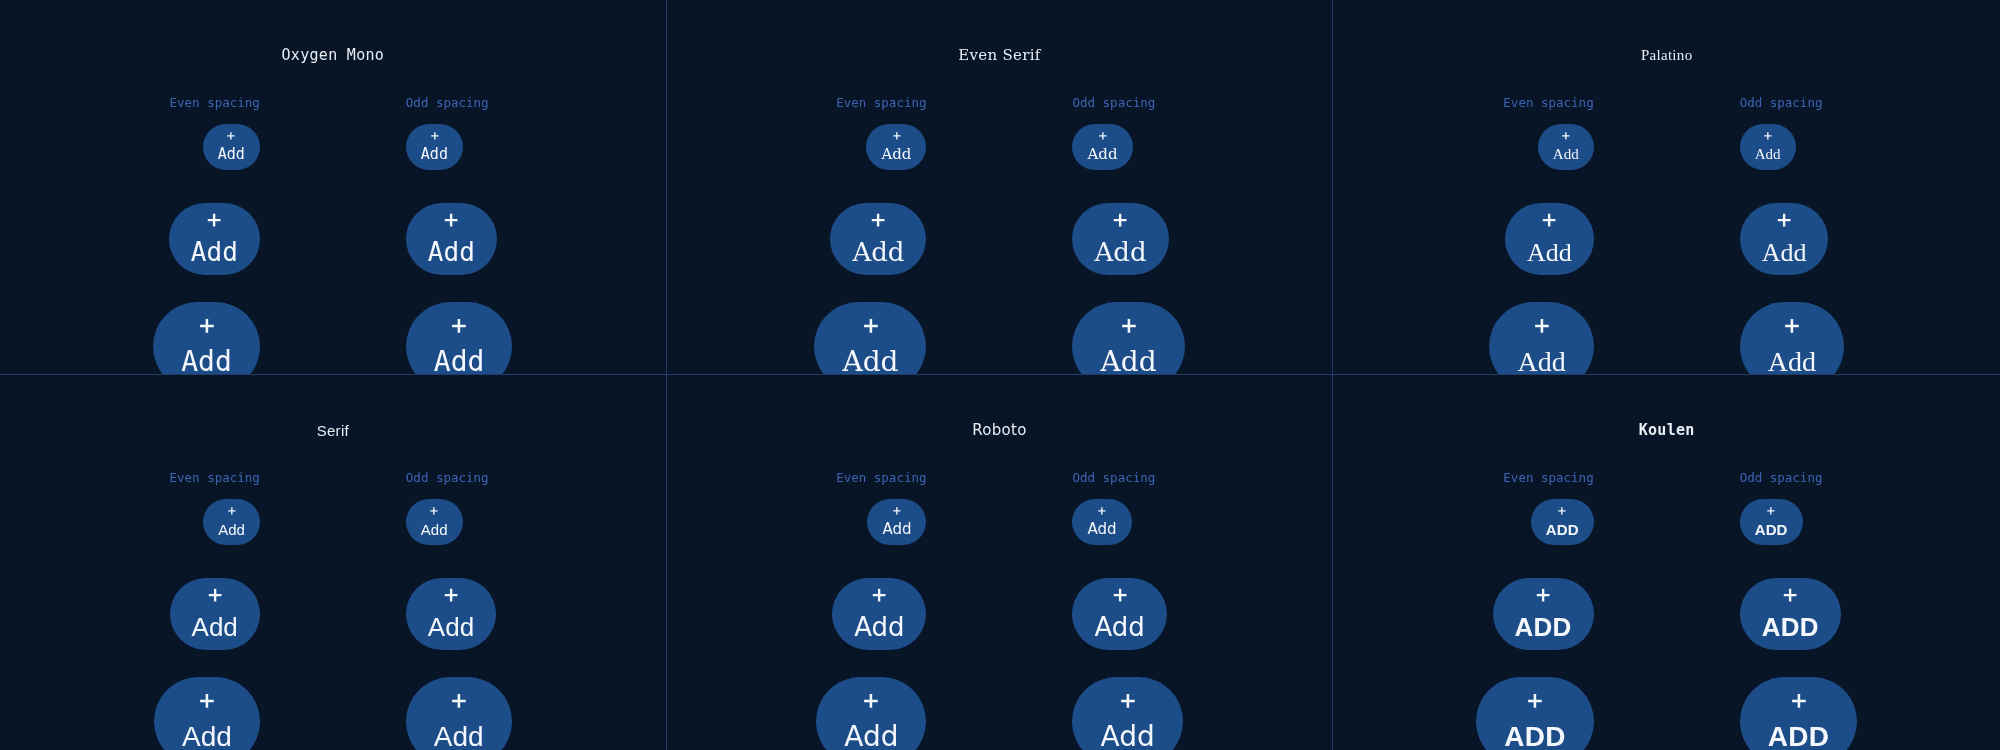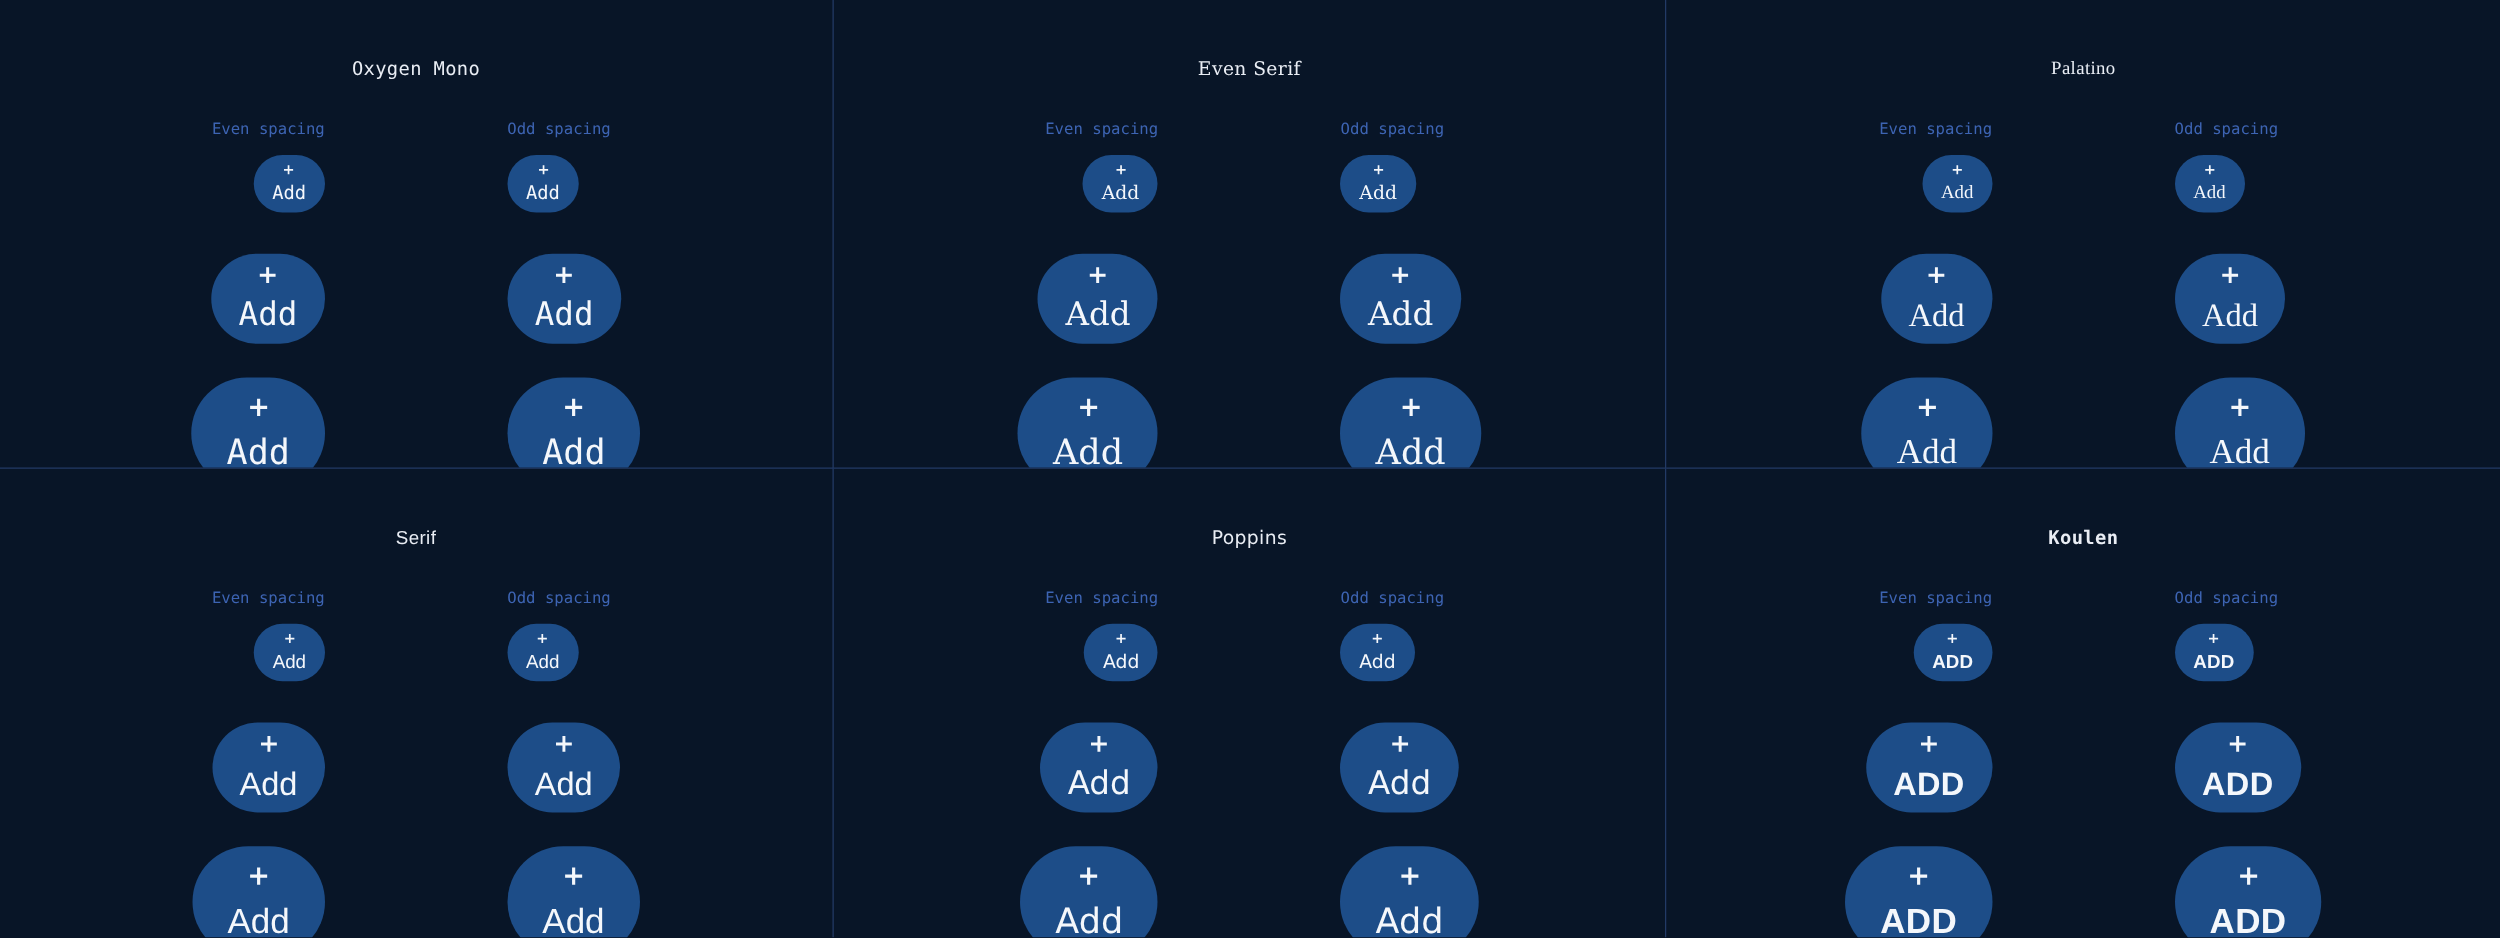--- a/index.html
+++ b/index.html
@@ -286,21 +286,21 @@
           <svg class="plus" viewBox="0 0 24 24">
               <path d="M12 4.5v15M4.5 12h15" stroke="currentColor" stroke-width="2.8" fill="none"></path>
             </svg>
           <span class="btn-text">Add</span>
         </button>
       </div>
     </div>
   </section>
 
   <section class="panel f-poppins">
-    <h2 class="panel-title">Poppins</h2>
+    <h2 class="panel-title">Roboto</h2>
     <div class="cols">
       <div class="col even">
         <div class="col-label">Even spacing</div>
         <button class="btn btn-sm">
           <svg class="plus" viewBox="0 0 24 24">
               <path d="M12 4.5v15M4.5 12h15" stroke="currentColor" stroke-width="2.8" fill="none"></path>
             </svg>
           <span class="btn-text">Add</span>
         </button>
         <button class="btn btn-md">

